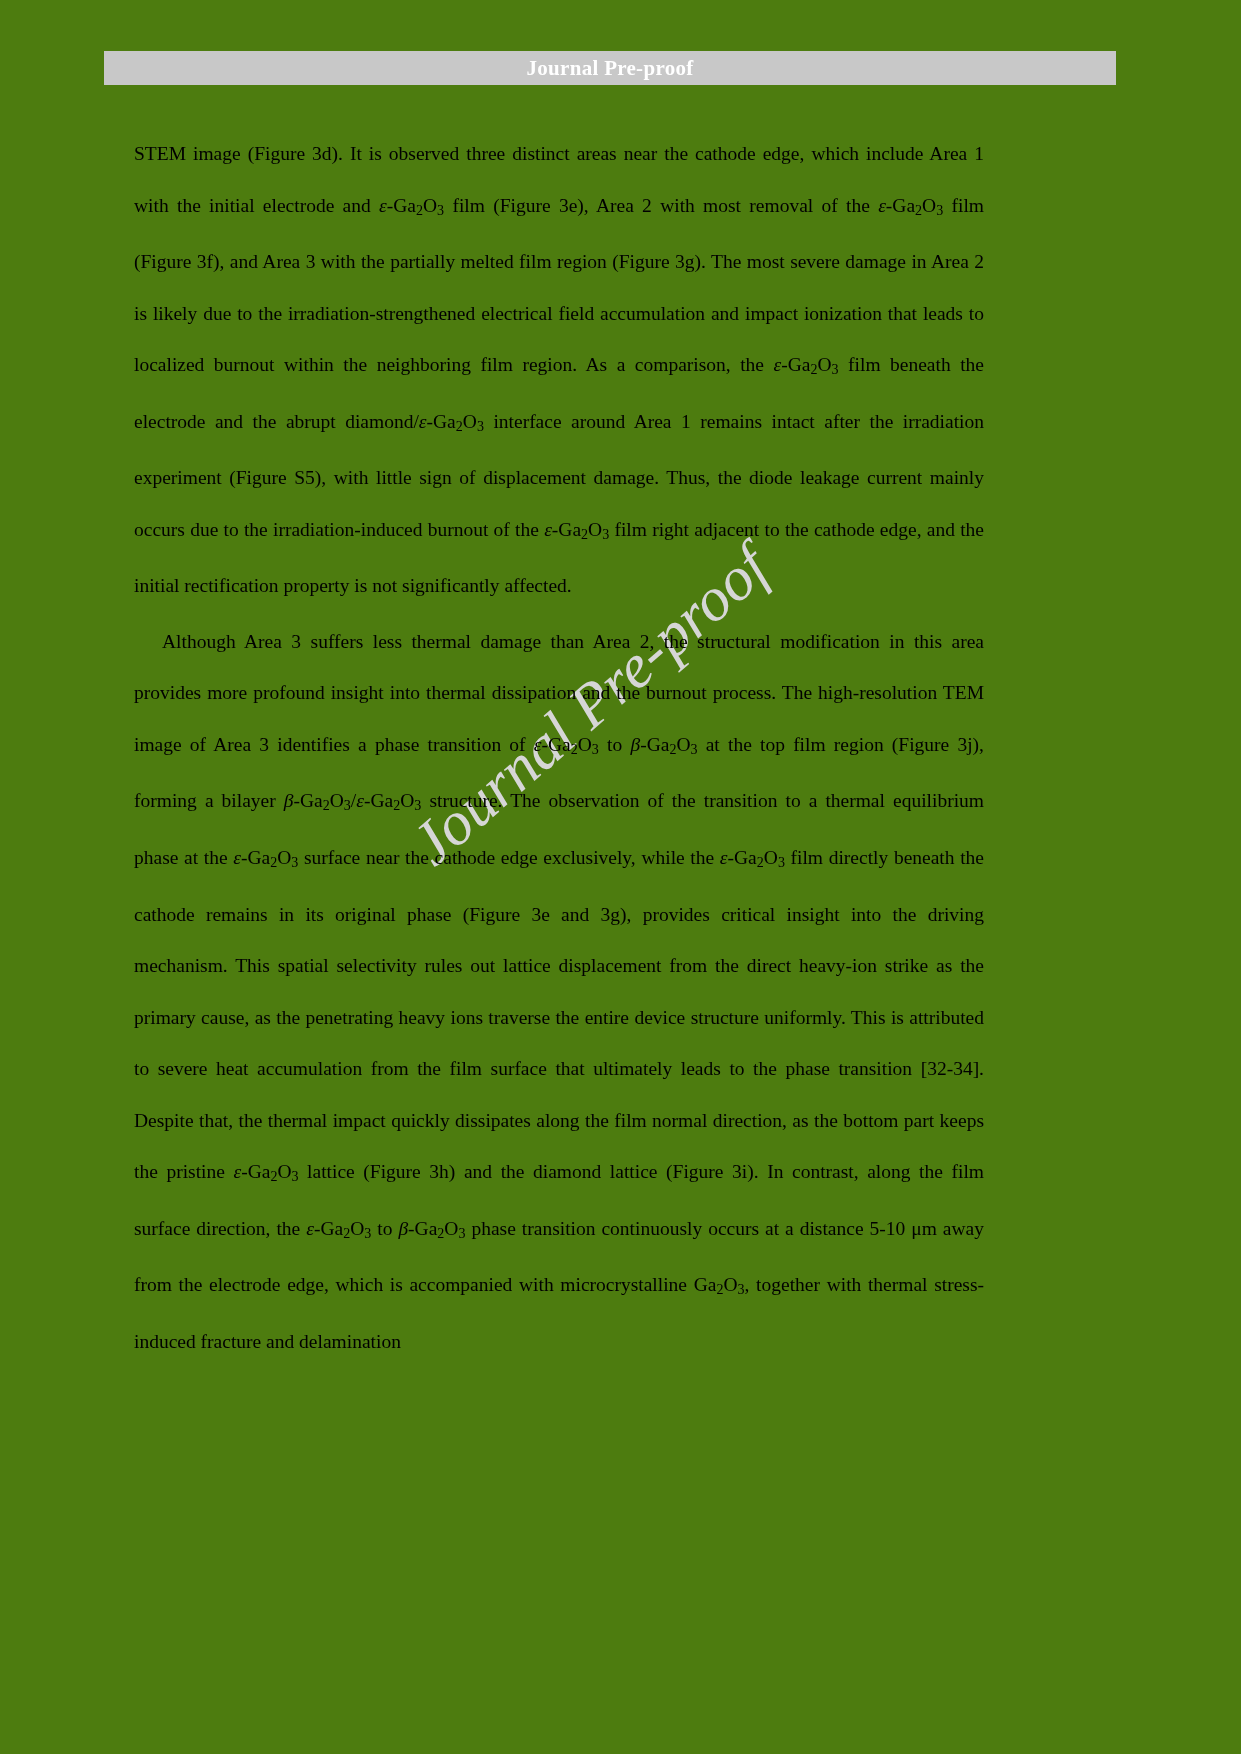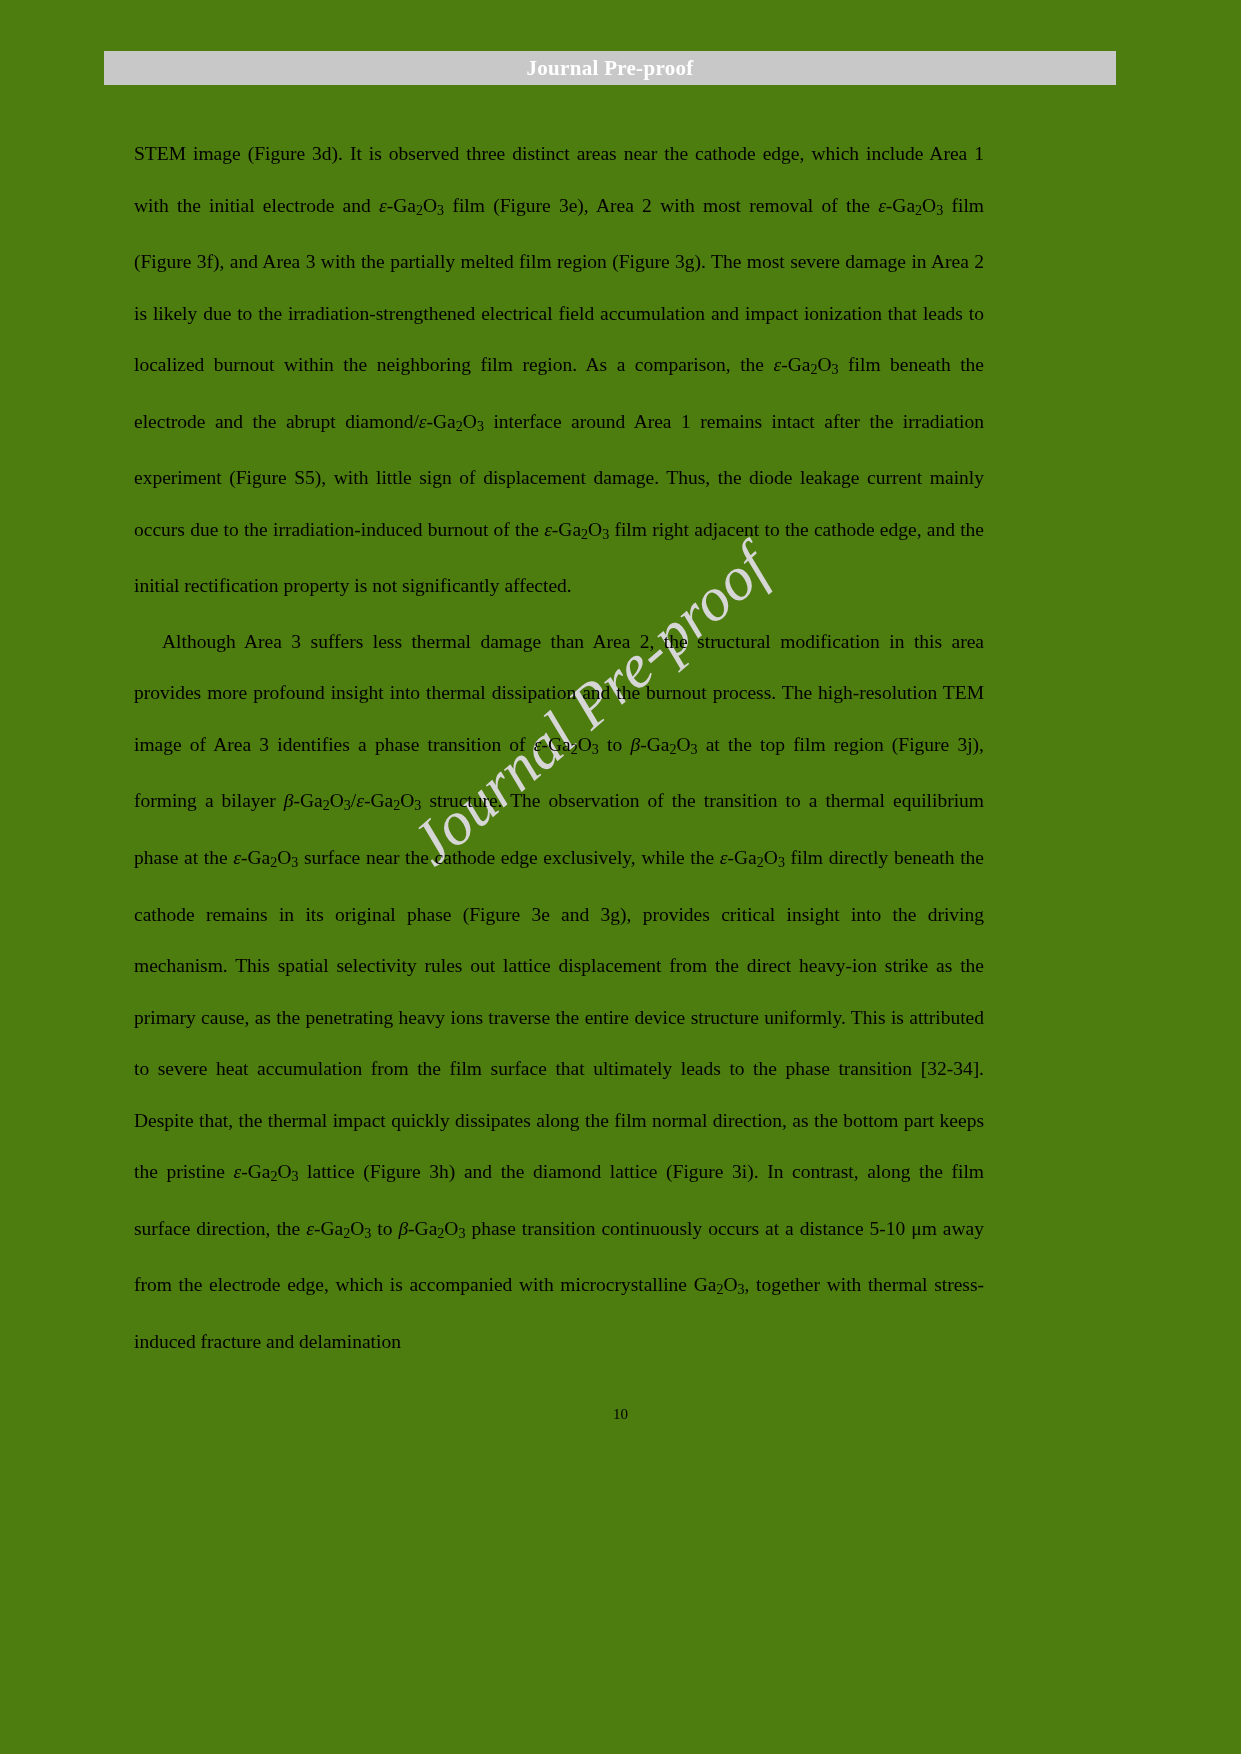--- a/index.html
+++ b/index.html
@@ -116,15 +116,14 @@
 
   <div class="watermark">
     <span>Journal Pre-proof</span>
   </div>
 
   <div class="content">
     <p class="para">STEM image (Figure 3d). It is observed three distinct areas near the cathode edge, which include Area 1 with the initial electrode and <span class="it">ε</span>-Ga<sub>2</sub>O<sub>3</sub> film (Figure 3e), Area 2 with most removal of the <span class="it">ε</span>-Ga<sub>2</sub>O<sub>3</sub> film (Figure 3f), and Area 3 with the partially melted film region (Figure 3g). The most severe damage in Area 2 is likely due to the irradiation-strengthened electrical field accumulation and impact ionization that leads to localized burnout within the neighboring film region. As a comparison, the <span class="it">ε</span>-Ga<sub>2</sub>O<sub>3</sub> film beneath the electrode and the abrupt diamond/<span class="it">ε</span>-Ga<sub>2</sub>O<sub>3</sub> interface around Area 1 remains intact after the irradiation experiment (Figure S5), with little sign of displacement damage. Thus, the diode leakage current mainly occurs due to the irradiation-induced burnout of the <span class="it">ε</span>-Ga<sub>2</sub>O<sub>3</sub> film right adjacent to the cathode edge, and the initial rectification property is not significantly affected.</p>
     <p class="para indent">Although Area 3 suffers less thermal damage than Area 2, the structural modification in this area provides more profound insight into thermal dissipation and the burnout process. The high-resolution TEM image of Area 3 identifies a phase transition of <span class="it">ε</span>-Ga<sub>2</sub>O<sub>3</sub> to <span class="it">β</span>-Ga<sub>2</sub>O<sub>3</sub> at the top film region (Figure 3j), forming a bilayer <span class="it">β</span>-Ga<sub>2</sub>O<sub>3</sub>/<span class="it">ε</span>-Ga<sub>2</sub>O<sub>3</sub> structure. The observation of the transition to a thermal equilibrium phase at the <span class="it">ε</span>-Ga<sub>2</sub>O<sub>3</sub> surface near the cathode edge exclusively, while the <span class="it">ε</span>-Ga<sub>2</sub>O<sub>3</sub> film directly beneath the cathode remains in its original phase (Figure 3e and 3g), provides critical insight into the driving mechanism. This spatial selectivity rules out lattice displacement from the direct heavy-ion strike as the primary cause, as the penetrating heavy ions traverse the entire device structure uniformly. This is attributed to severe heat accumulation from the film surface that ultimately leads to the phase transition [32-34]. Despite that, the thermal impact quickly dissipates along the film normal direction, as the bottom part keeps the pristine <span class="it">ε</span>-Ga<sub>2</sub>O<sub>3</sub> lattice (Figure 3h) and the diamond lattice (Figure 3i). In contrast, along the film surface direction, the <span class="it">ε</span>-Ga<sub>2</sub>O<sub>3</sub> to <span class="it">β</span>-Ga<sub>2</sub>O<sub>3</sub> phase transition continuously occurs at a distance 5-10 μm away from the electrode edge, which is accompanied with microcrystalline Ga<sub>2</sub>O<sub>3</sub>, together with thermal stress-induced fracture and delamination</p>
   </div>
 
-  <div class="page-number">10</div>
 
 </div>
 
 </body></html>

